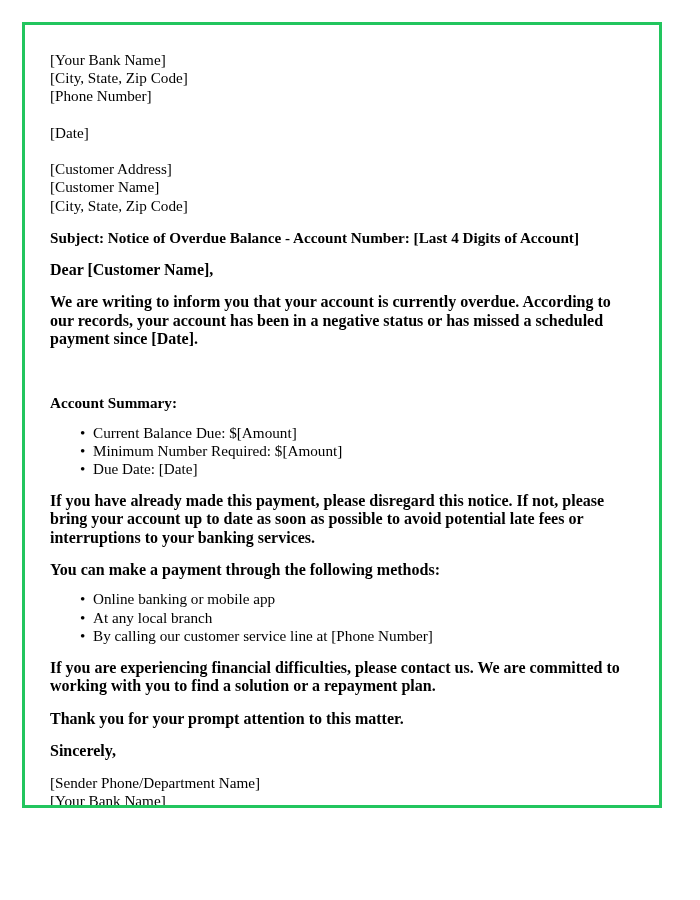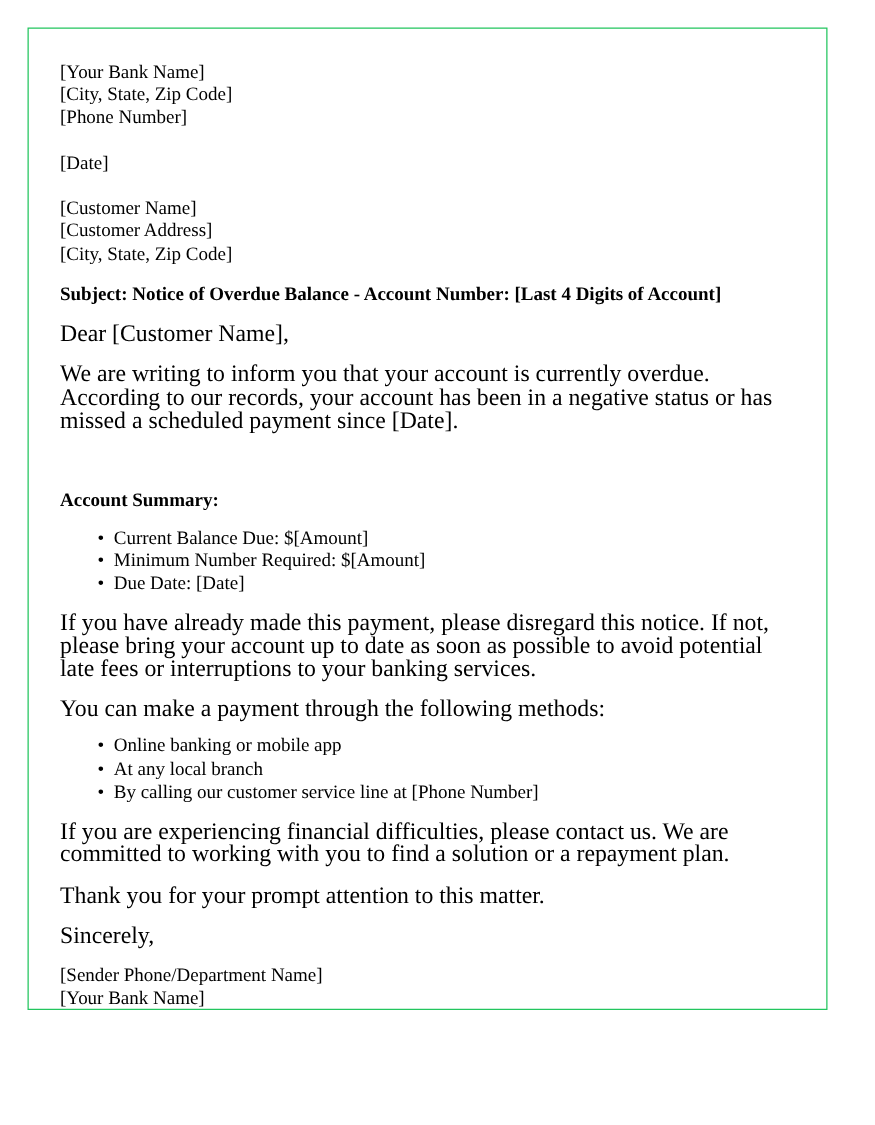--- a/index.html
+++ b/index.html
@@ -14,21 +14,21 @@
     font-family: "Liberation Serif", "DejaVu Serif", serif;
     color: #000000;
   }
 
   #page {
     position: absolute;
     left: 22px;
     top: 22px;
     width: 640px;
     height: 786px;
-    border: 1px solid #22c55e;
+    border: 3px solid #22c55e;
     box-sizing: border-box;
     background: #ffffff;
     overflow: hidden;
   }
 
   #letter {
     position: absolute;
     left: 25px;
     top: 26px;
     width: 573px;
@@ -42,23 +42,24 @@
   .addr-line {
     white-space: nowrap;
   }
 
   .spacer-line {
     height: 18.2px;
   }
 
   p.para {
     margin: 0;
-    font-size: 19px;
+    font-size: 16px;
     line-height: 18.3px;
     text-align: left;
+    font-weight: bold;
   }
 
   .gap {
     height: 14px;
   }
 
   .gap-sm {
     height: 11px;
   }
 
@@ -111,22 +112,22 @@
 
     <div class="spacer-line"></div>
 
     <div class="block">
       <div class="addr-line">[Date]</div>
     </div>
 
     <div class="spacer-line"></div>
 
     <div class="block">
+      <div class="addr-line">[Customer Address]</div>
       <div class="addr-line">[Customer Name]</div>
-      <div class="addr-line">[Customer Address]</div>
       <div class="addr-line">[City, State, Zip Code]</div>
     </div>
 
     <div class="gap"></div>
 
     <div class="subject">Subject: Notice of Overdue Balance - Account Number: [Last 4 Digits of Account]</div>
 
     <div class="gap"></div>
 
     <p class="para">Dear [Customer Name],</p>

